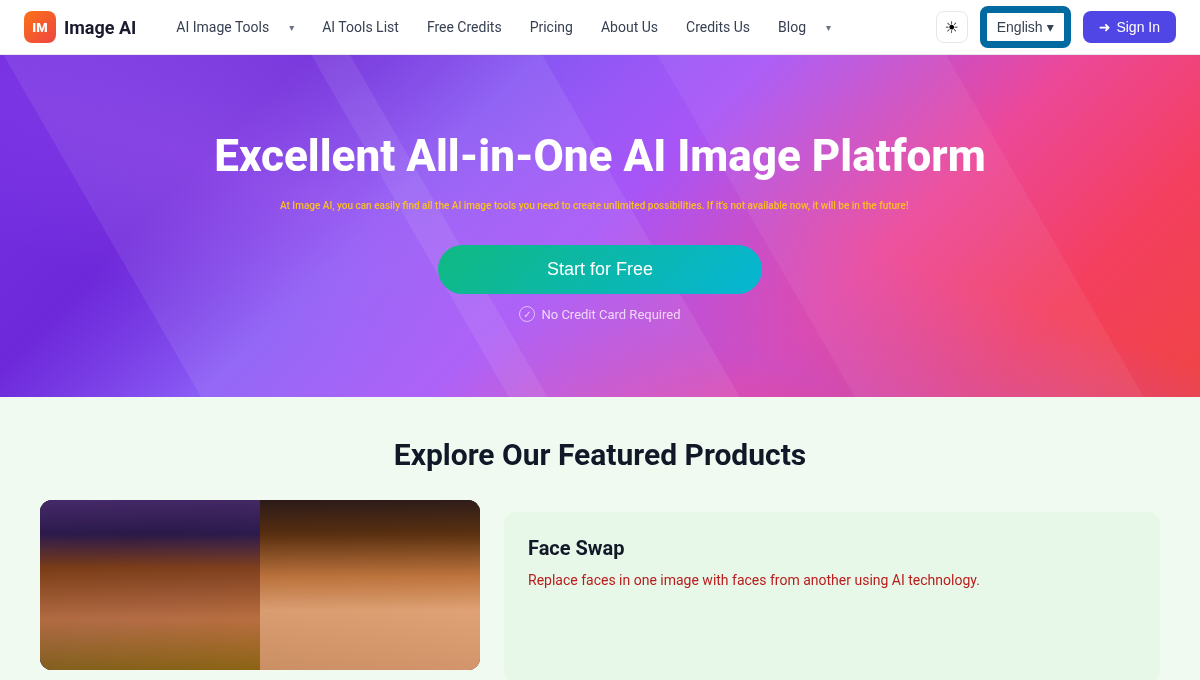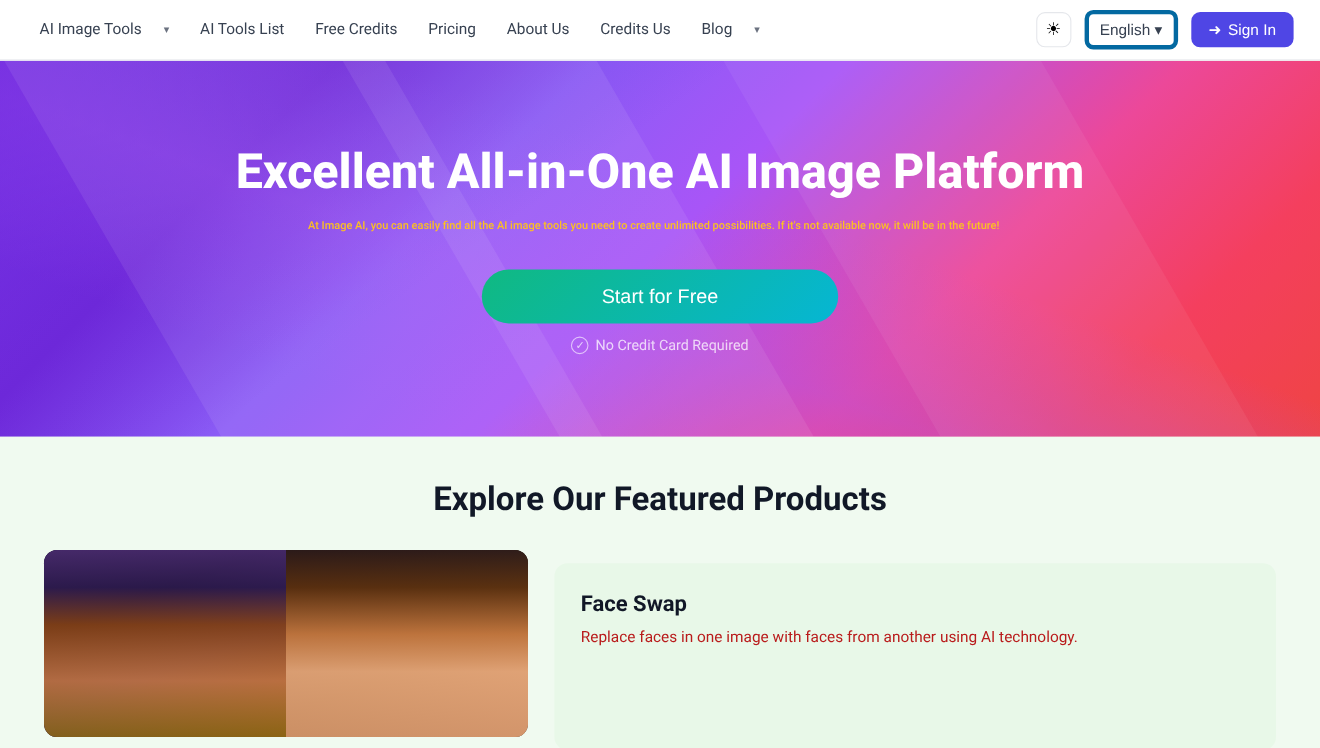--- a/index.html
+++ b/index.html
@@ -76,21 +76,21 @@
       display: flex;
       align-items: center;
       justify-content: center;
       font-size: 16px;
     }
     .lang-btn {
       display: flex;
       align-items: center;
       gap: 4px;
       padding: 6px 10px;
-      border: 4px solid #0369a1;
+      border: 7px solid #0369a1;
       border-radius: 8px;
       background: #fff;
       cursor: pointer;
       font-size: 14px;
       color: #374151;
     }
     .signin-btn {
       display: flex;
       align-items: center;
       gap: 6px;
@@ -296,20 +296,26 @@
     .product-desc {
       font-size: 14px;
       color: #b91c1c;
       line-height: 1.5;
     }
   </style>
 </head>
 <body>
 
 <nav class="navbar">
+  <a class="logo-area" href="#">
+    <div class="logo-icon">
+      <span>IM</span>
+    </div>
+    <span class="logo-text">Image AI</span>
+  </a>
 
   <div class="nav-items">
     <div class="nav-item">
       <span>AI Image Tools</span>
       <span class="chevron">▾</span>
     </div>
     <div class="nav-item">
       <span>AI Tools List</span>
     </div>
     <div class="nav-item">

